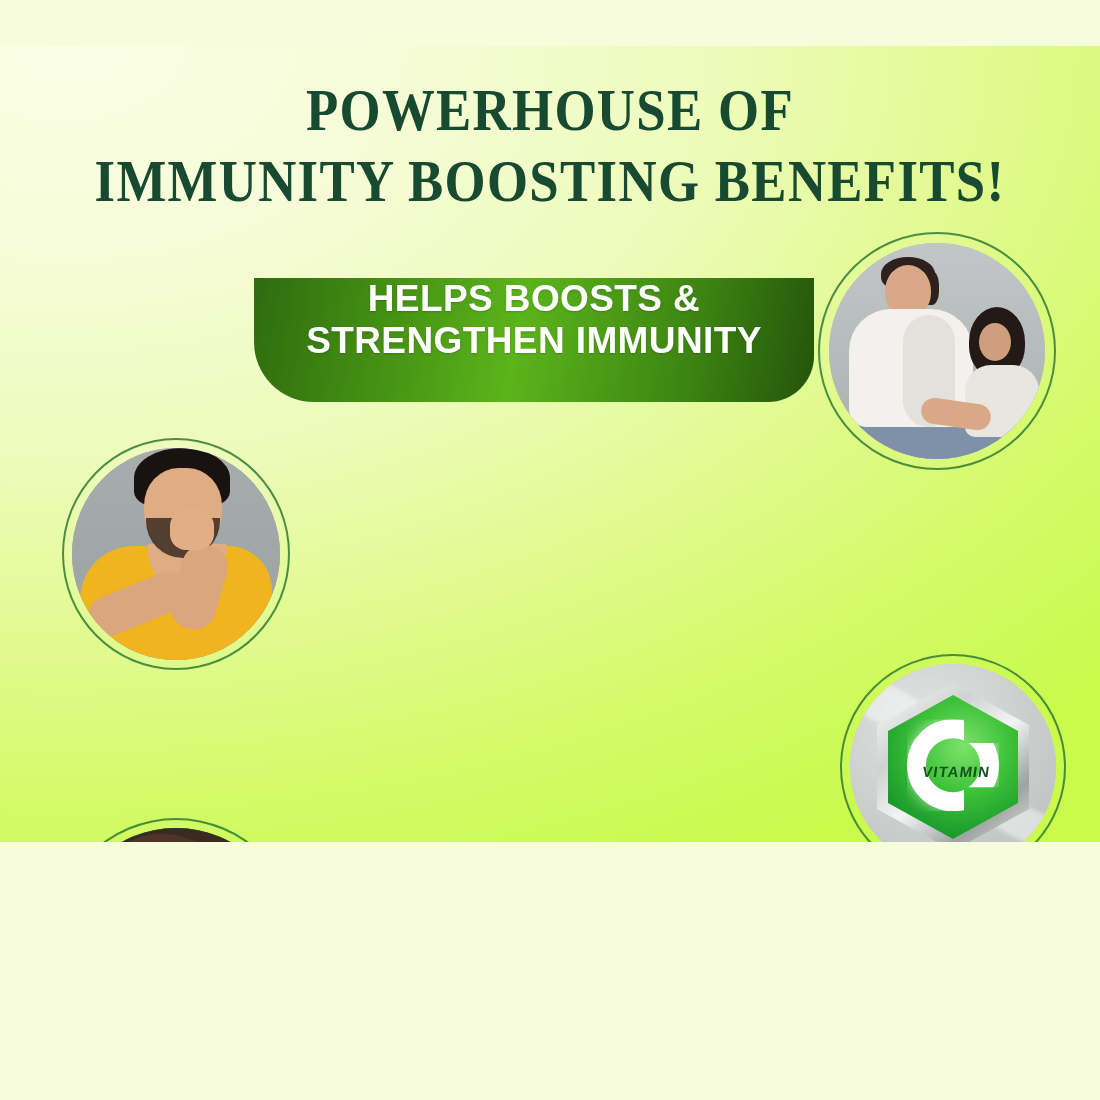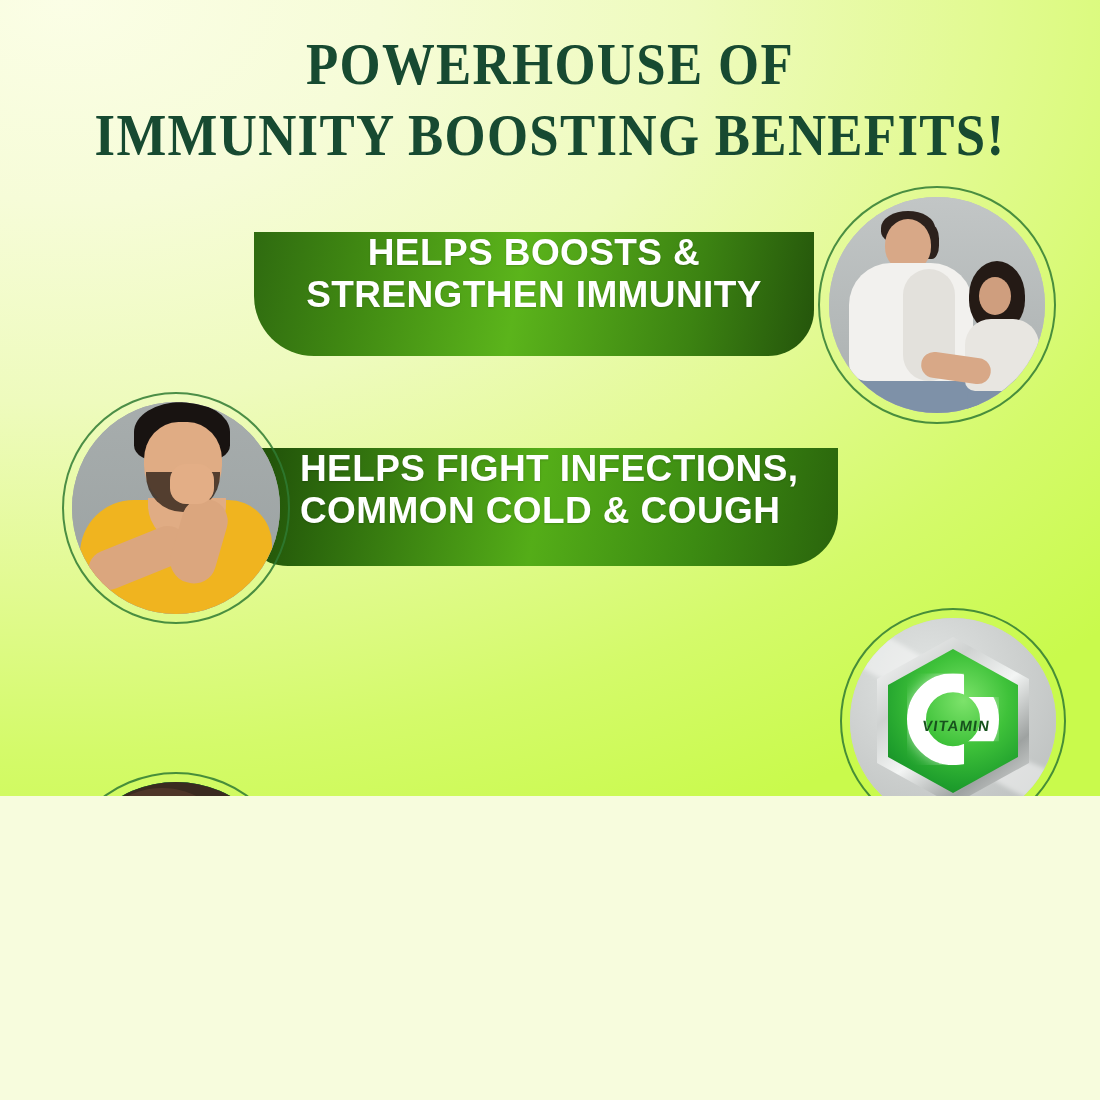--- a/index.html
+++ b/index.html
@@ -5,20 +5,21 @@
   html,body{margin:0;padding:0;}
   body{
     width:1100px;height:1100px;overflow:hidden;
     font-family:"Liberation Sans", sans-serif;
     background:#f7fcdd;
   }
   #poster{
     position:relative;width:1100px;height:796px;overflow:hidden;
     background:
       radial-gradient(130% 115% at 6% 0%, #fbfee6 0%, #f6fcd8 22%, #eefbbd 44%, #e2fa92 64%, #d4fa6a 82%, #c9fa4c 100%);
+    margin-top: 46px;
   }
 
   
   .title-wrap{
     position:absolute;left:0;top:34px;width:1100px;text-align:center;
   }
   .title-line{
     font-family:"Liberation Serif", serif;
     color:#174a31;
     font-weight:700;
@@ -197,24 +198,20 @@
       <div class="med-mom-head"></div>
       <div class="med-mom-body"></div>
       <div class="med-mom-shadow"></div>
       <div class="med-kid-hair"></div>
       <div class="med-kid-face"></div>
       <div class="med-kid-body"></div>
       <div class="med-arm"></div>
     </div>
   </div>
 
-  <div class="bar" id="bar2">
-    <div class="bar-text">HELPS FIGHT INFECTIONS,
-COMMON COLD &amp; COUGH</div>
-  </div>
 
   <div class="circle-slot" id="circle2">
     <div class="ring"></div>
     <div class="photo">
       <div class="cough-bg"></div>
       <div class="cough-shirt"></div>
       <div class="cough-shirt2"></div>
       <div class="cough-hair"></div>
       <div class="cough-face"></div>
       <div class="cough-beard"></div>

